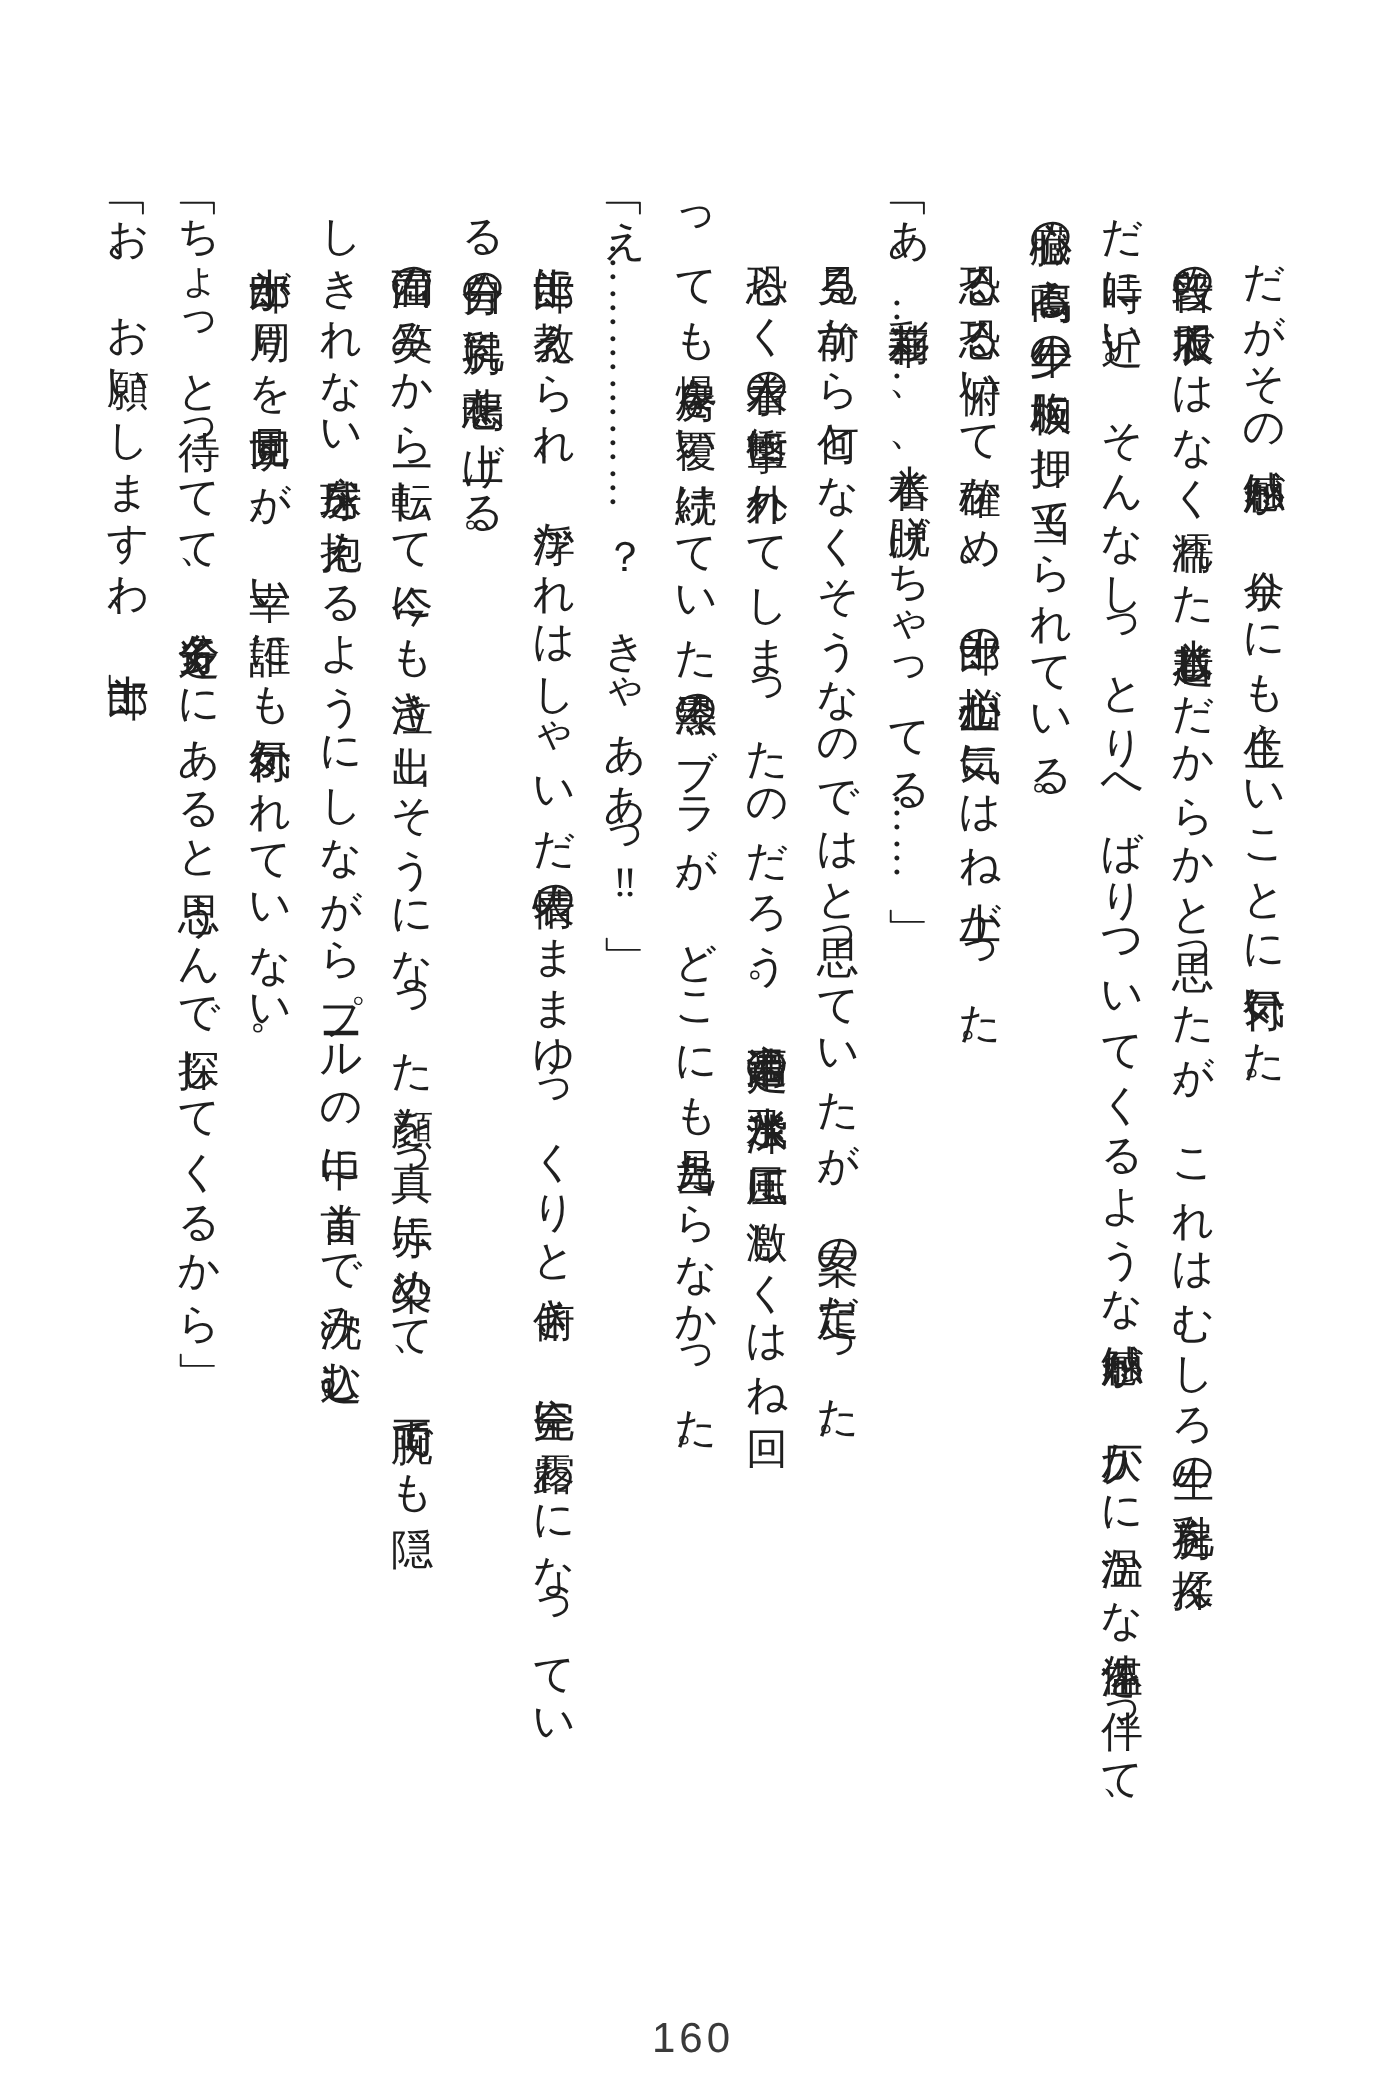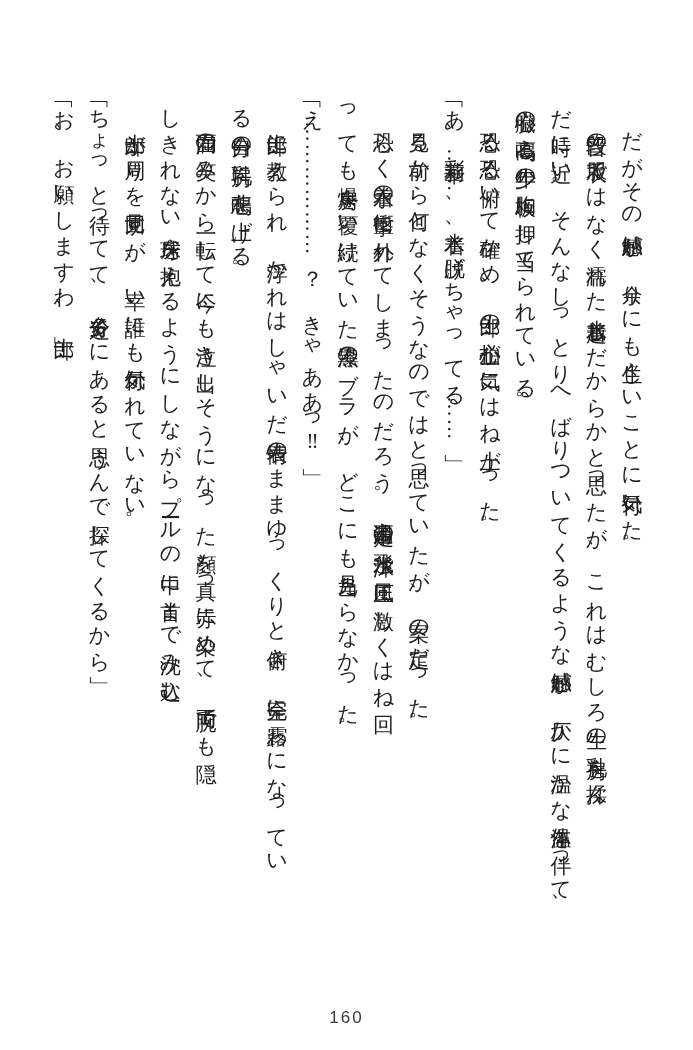--- a/index.html
+++ b/index.html
@@ -32,21 +32,21 @@
     line-height: 35.5px;
     white-space: nowrap;
   }
   .page-number {
     position: absolute;
     left: 0;
     right: 0;
     top: 1008px;
     text-align: center;
     font-family: "Liberation Sans", "DejaVu Sans", sans-serif;
-    font-size: 17px;
+    font-size: 21px;
     letter-spacing: 2px;
     color: #3a3a3a;
   }
 </style>
 </head>
 <body>
 
 <div class="book-page">
 
   <div class="page-text">

